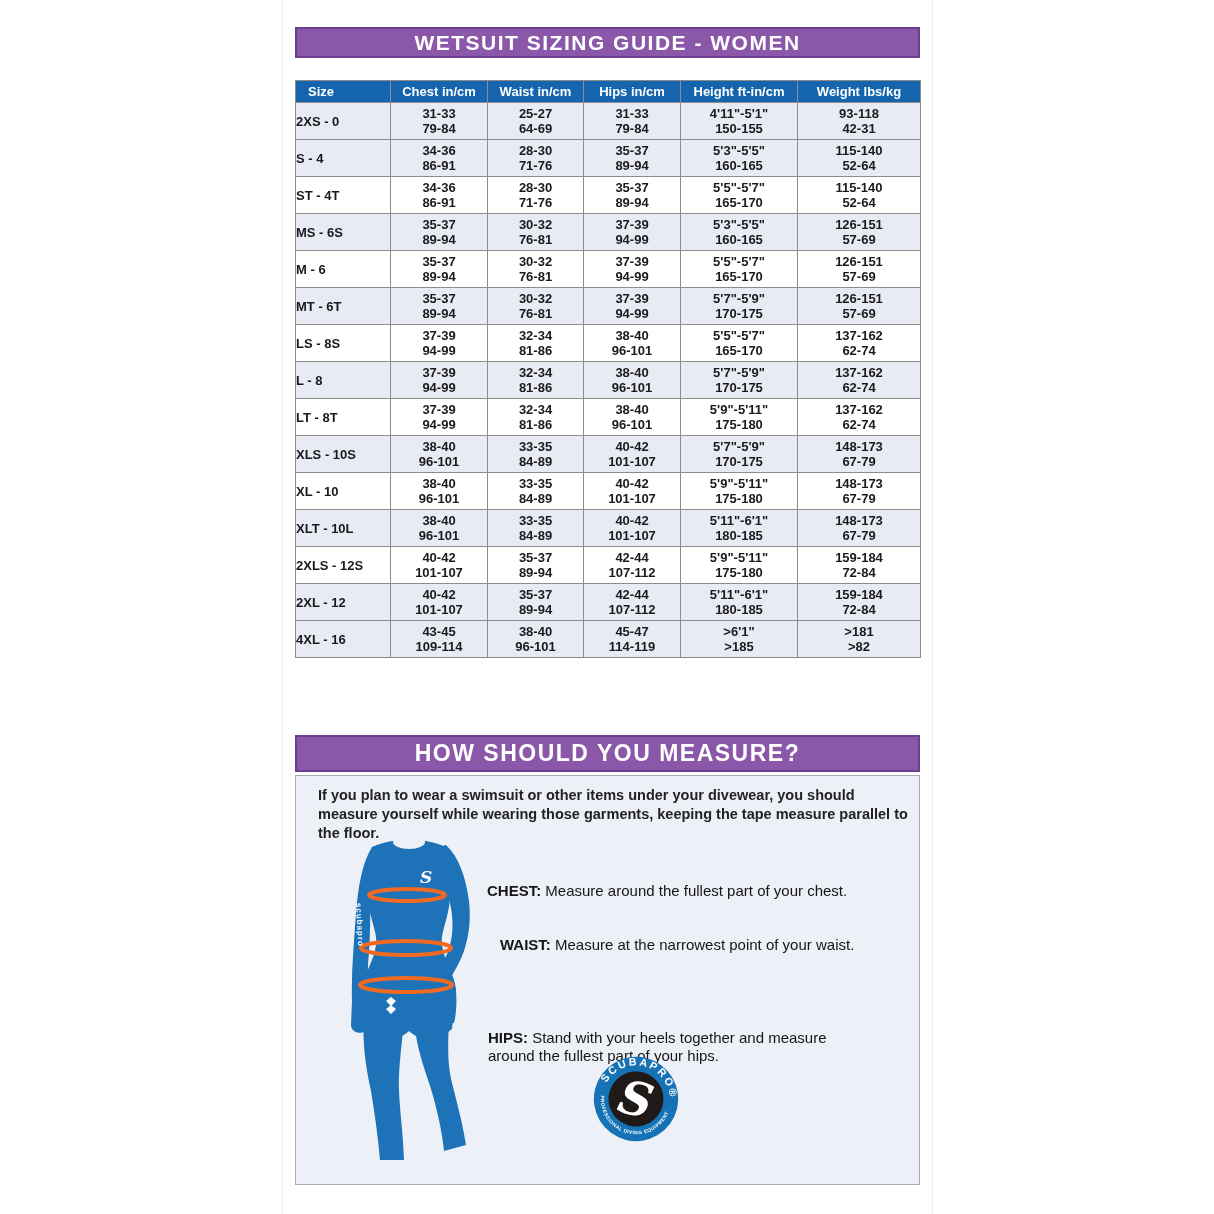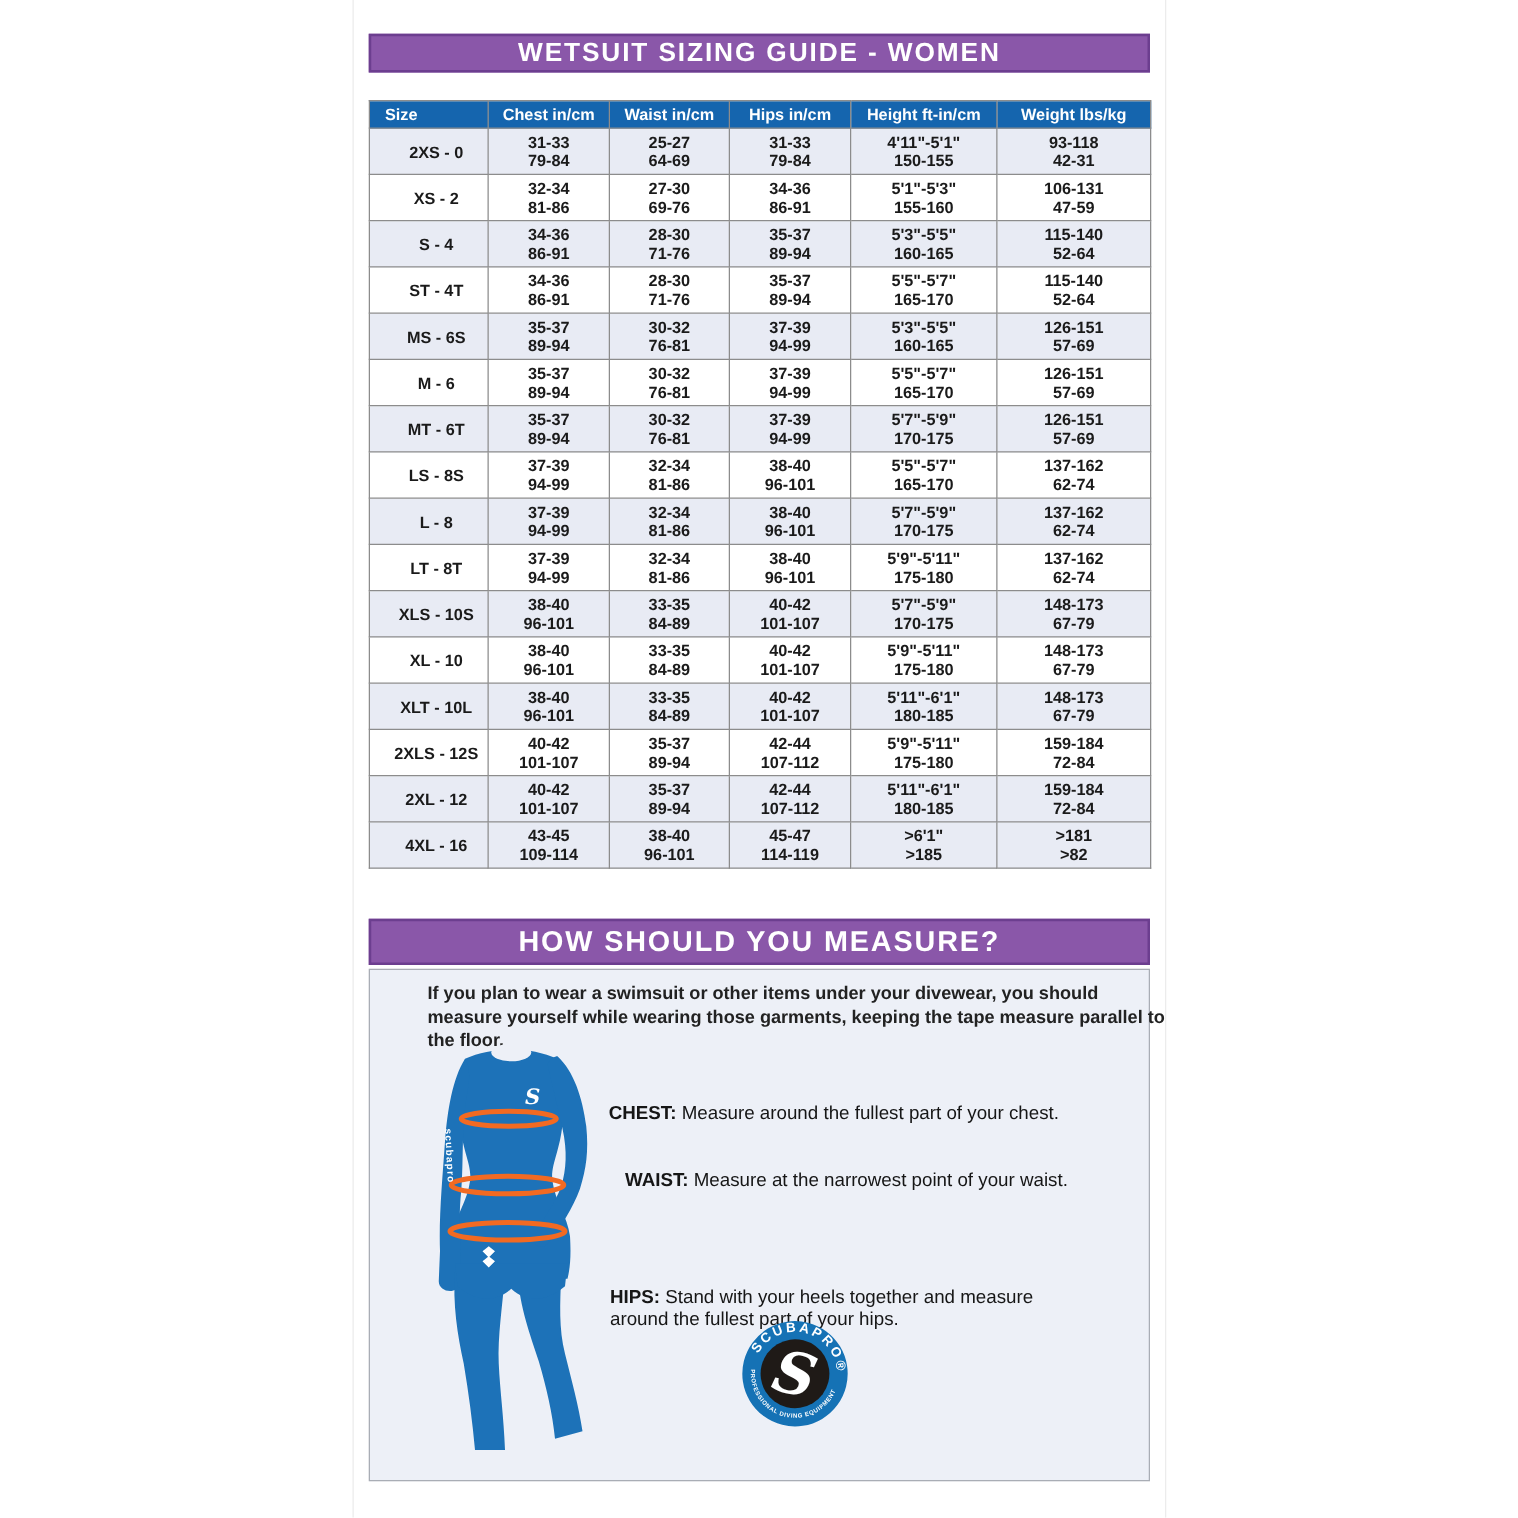--- a/index.html
+++ b/index.html
@@ -36,30 +36,30 @@
   }
   #size-table th.size-col { text-align:left; padding-left:12px; }
   #size-table td {
     border:1px solid #8c8c8c;
     background:#ffffff;
     font-size:13px; font-weight:bold; color:#1a1a1a;
     text-align:center; vertical-align:middle;
     height:36px; line-height:15px; padding:0;
     white-space:pre-line;
   }
-  #size-table td.size-col { text-align:center; padding-left:12px; white-space:nowrap;margin-left:41px; }
+  #size-table td.size-col { text-align:left; padding-left:0; white-space:nowrap;margin-left:41px; }
   #size-table tr.alt td { background:#e8ebf4; }
 
   #measure-panel {
     position:absolute; left:295px; top:775px; width:625px; height:410px;
     background:#edf0f7; border:1px solid #a9adb5; box-sizing:border-box;
   }
   #intro-text {
     position:absolute; left:318px; top:786px; width:592px;
-    font-size:14.5px; font-weight:bold; color:#222222; line-height:19px;margin-left:24px;
+    font-size:14.5px; font-weight:bold; color:#222222; line-height:19px;
   }
   .m-item { position:absolute; font-size:15px; color:#161616; line-height:18px; }
   .m-label { font-weight:bold; }
   #chest-item { left:487px; top:882px; width:420px; }
   #waist-item { left:500px; top:936px; width:420px; }
   #hips-item  { left:488px; top:985px; width:345px;margin-top:44px; }
 
   #wetsuit-figure { position:absolute; left:336px; top:833px; }
   #scubapro-logo  { position:absolute; left:593px; top:1056px; }
 </style>
@@ -97,33 +97,20 @@
 79-84</td>
         <td>25-27
 64-69</td>
         <td>31-33
 79-84</td>
         <td>4'11"-5'1"
 150-155</td>
         <td>93-118
 42-31</td>
       </tr>
-      <tr>
-        <td class="size-col">XS - 2</td>
-        <td>32-34
-81-86</td>
-        <td>27-30
-69-76</td>
-        <td>34-36
-86-91</td>
-        <td>5'1"-5'3"
-155-160</td>
-        <td>106-131
-47-59</td>
-      </tr>
       <tr class="alt">
         <td class="size-col">S - 4</td>
         <td>34-36
 86-91</td>
         <td>28-30
 71-76</td>
         <td>35-37
 89-94</td>
         <td>5'3"-5'5"
 160-165</td>

